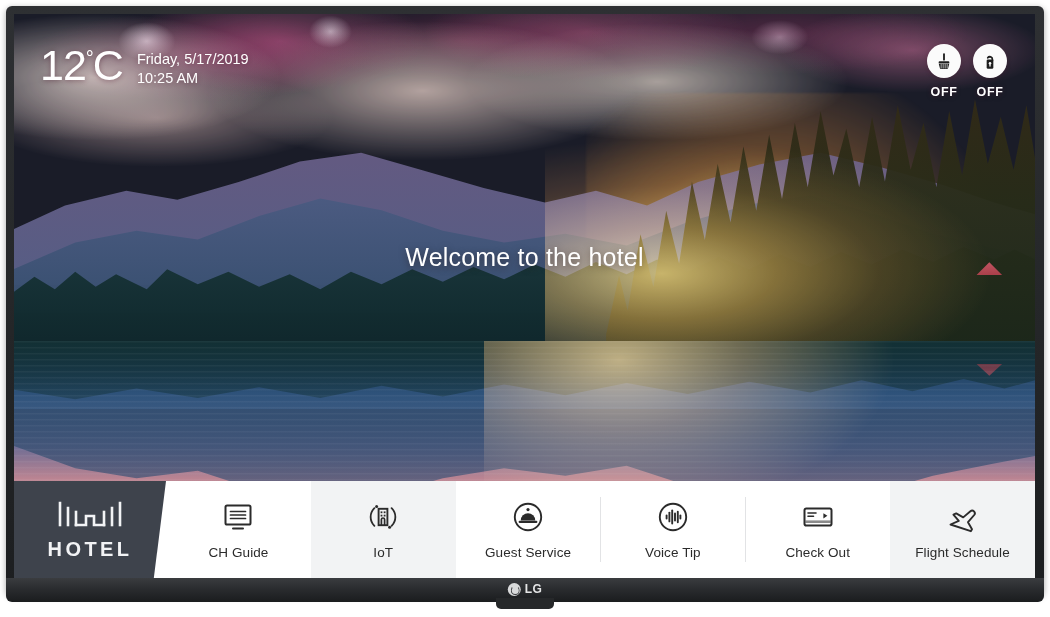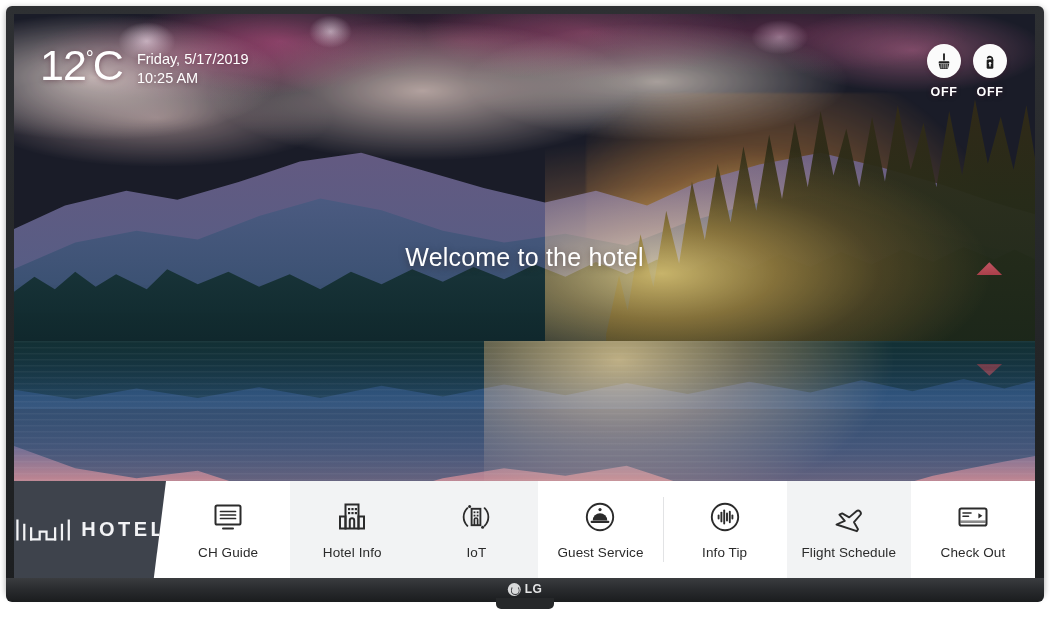--- a/index.html
+++ b/index.html
@@ -217,21 +217,21 @@
 
   
   .menubar{
     position:absolute;left:0;bottom:0;width:100%;height:97px;
     background:#ffffff;display:flex;
   }
   .hotel-tile{
     position:relative;width:152px;height:100%;
     background:#3e434c;flex:0 0 152px;
     clip-path:polygon(0 0,100% 0,92% 100%,0 100%);
-    display:flex;flex-direction:row;align-items:center;justify-content:center;gap:9px;
+    display:flex;flex-direction:column;align-items:center;justify-content:center;gap:9px;
   }
   .hotel-mark{width:68px;height:30px;display:block;}
   .hotel-word{
     color:#f2f3f5;font-size:20px;font-weight:bold;letter-spacing:3.4px;
   }
   .tiles{flex:1;display:flex;}
   .tile{
     flex:1;display:flex;flex-direction:column;align-items:center;justify-content:center;gap:11px;
     position:relative;background:#ffffff;
   }
@@ -340,37 +340,20 @@
 
         <div class="tile">
           <svg class="tile-icon" viewBox="0 0 34 34">
             <rect x="4.5" y="5.5" width="25" height="19" rx="1.6" fill="none" stroke="#2b2b2b" stroke-width="2"></rect>
             <path d="M9.5 11.5 H24.5 M9.5 15 H24.5 M9.5 18.5 H24.5" stroke="#2b2b2b" stroke-width="1.7" stroke-linecap="round"></path>
             <path d="M12 28.5 H22" stroke="#2b2b2b" stroke-width="2" stroke-linecap="round"></path>
           </svg>
           <div class="tile-label">CH Guide</div>
         </div>
 
-        <div class="tile alt">
-          <svg class="tile-icon" viewBox="0 0 34 34">
-            <rect x="10.5" y="4.5" width="13" height="24" fill="none" stroke="#2b2b2b" stroke-width="2"></rect>
-            <rect x="5" y="16.5" width="5.5" height="12" fill="none" stroke="#2b2b2b" stroke-width="2"></rect>
-            <rect x="23.5" y="16.5" width="5.5" height="12" fill="none" stroke="#2b2b2b" stroke-width="2"></rect>
-            <g fill="#2b2b2b">
-              <rect x="13" y="8" width="2.2" height="2.2"></rect>
-                <rect x="16.4" y="8" width="2.2" height="2.2"></rect>
-                <rect x="19.8" y="8" width="2.2" height="2.2"></rect>
-              <rect x="13" y="12" width="2.2" height="2.2"></rect>
-                <rect x="16.4" y="12" width="2.2" height="2.2"></rect>
-                <rect x="19.8" y="12" width="2.2" height="2.2"></rect>
-            </g>
-            <path d="M14.8 28.5 V20.5 a2.2 2.2 0 0 1 4.4 0 V28.5" fill="none" stroke="#2b2b2b" stroke-width="2"></path>
-          </svg>
-          <div class="tile-label">Hotel Info</div>
-        </div>
 
         <div class="tile alt">
           <svg class="tile-icon" viewBox="0 0 34 34">
             <path d="M8.4 8.2 A12.2 12.2 0 0 0 8.4 25.8" fill="none" stroke="#2b2b2b" stroke-width="1.8" stroke-linecap="round"></path>
             <path d="M25.6 8.2 A12.2 12.2 0 0 1 25.6 25.8" fill="none" stroke="#2b2b2b" stroke-width="1.8" stroke-linecap="round"></path>
             <circle cx="10.6" cy="6.6" r="1.5" fill="#2b2b2b"></circle>
             <circle cx="23.6" cy="27.2" r="1.5" fill="#2b2b2b"></circle>
             <rect x="12.6" y="8.8" width="8.8" height="16.4" fill="none" stroke="#2b2b2b" stroke-width="1.9"></rect>
             <g fill="#2b2b2b">
               <rect x="14.6" y="11.4" width="1.8" height="1.8"></rect>
@@ -398,38 +381,38 @@
             <circle cx="17" cy="17" r="13.2" fill="none" stroke="#2b2b2b" stroke-width="1.9"></circle>
             <g stroke="#2b2b2b" stroke-width="1.9" stroke-linecap="round">
               <path d="M10.6 15.4 V18.6"></path>
               <path d="M13.4 12.6 V21.4"></path>
               <path d="M16.2 10.4 V23.6"></path>
               <path d="M19 13.4 V20.6"></path>
               <path d="M21.8 11.8 V22.2"></path>
               <path d="M24.4 15.4 V18.6"></path>
             </g>
           </svg>
-          <div class="tile-label">Info Tip</div>
-        </div>
-
-        <div class="tile alt">
-          <svg class="tile-icon" viewBox="0 0 34 34">
-            <path d="M4.5 24.5 L12.8 20.8 L7.4 14.6 L10.2 13.4 L17.2 17.4 L24.4 11.2 a2.7 2.7 0 0 1 3.8 3.8 L22 22.2 L26 29.2 L24.8 31.2 Z" fill="none" stroke="#2b2b2b" stroke-width="1.9" stroke-linejoin="round"></path>
-          </svg>
-          <div class="tile-label">Flight Schedule</div>
+          <div class="tile-label">Voice Tip</div>
         </div>
 
         <div class="tile">
           <svg class="tile-icon" viewBox="0 0 34 34">
             <rect x="3.5" y="8.5" width="27" height="17" rx="1.8" fill="none" stroke="#2b2b2b" stroke-width="2"></rect>
             <path d="M7 13 H15 M7 16.2 H12.5" stroke="#2b2b2b" stroke-width="1.6" stroke-linecap="round"></path>
             <path d="M22.4 13.2 L26.4 15.8 L22.4 18.4 Z" fill="#2b2b2b"></path>
             <rect x="4.4" y="20.4" width="25.2" height="2.6" fill="#2b2b2b" opacity=".55"></rect>
           </svg>
           <div class="tile-label">Check Out</div>
+        </div>
+
+        <div class="tile alt">
+          <svg class="tile-icon" viewBox="0 0 34 34">
+            <path d="M4.5 24.5 L12.8 20.8 L7.4 14.6 L10.2 13.4 L17.2 17.4 L24.4 11.2 a2.7 2.7 0 0 1 3.8 3.8 L22 22.2 L26 29.2 L24.8 31.2 Z" fill="none" stroke="#2b2b2b" stroke-width="1.9" stroke-linejoin="round"></path>
+          </svg>
+          <div class="tile-label">Flight Schedule</div>
         </div>
 
       </div>
     </div>
 
   </div>
 
   <div class="tv-bottom"></div>
   <div class="lg-logo">
     <span class="lg-mark"></span>

